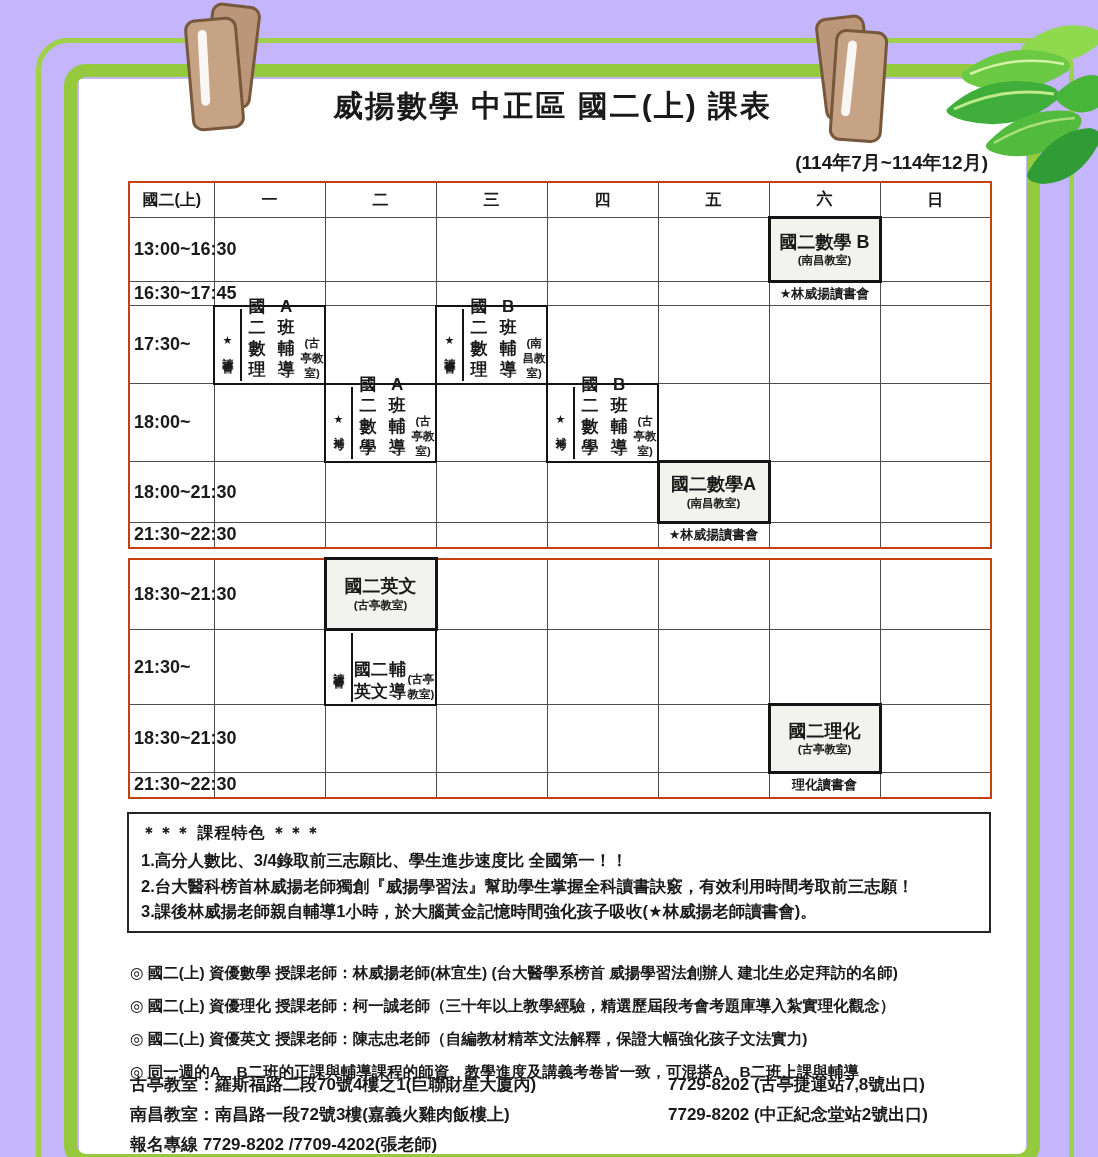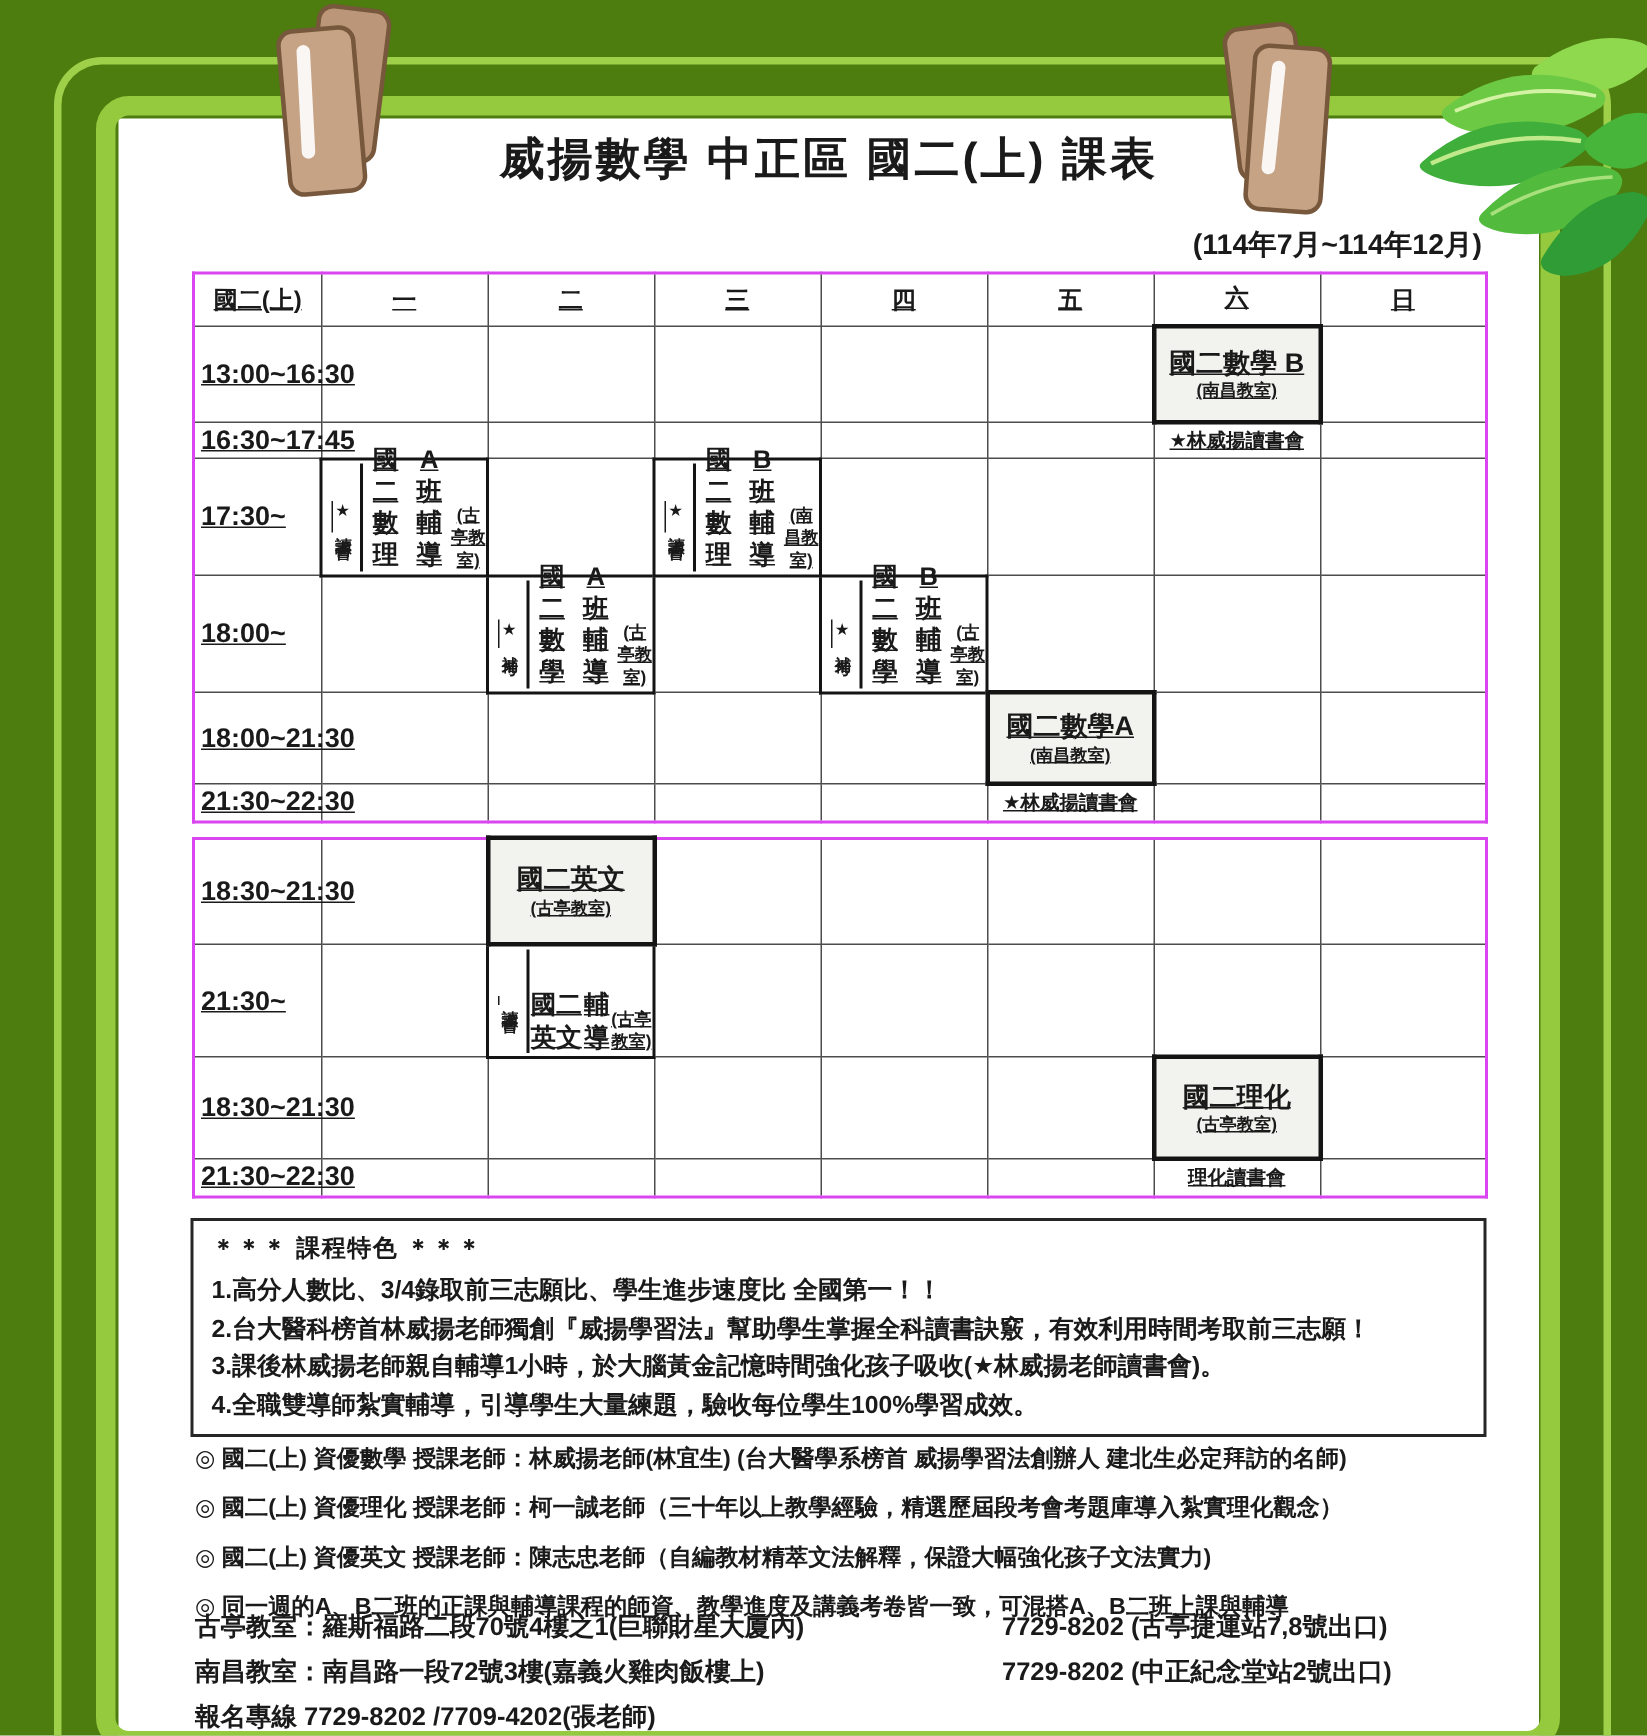--- a/index.html
+++ b/index.html
@@ -1,18 +1,18 @@
 <!DOCTYPE html>
 <html><head>
 <meta charset="utf-8">
 <style>
   html,body { margin:0; padding:0; }
   body { width:1098px; height:1157px; overflow:hidden;
          font-family:"Liberation Sans","DejaVu Sans",sans-serif; color:#1a1a1a; }
-  .page { position:relative; width:1098px; height:1157px; background:#4d7c0f; overflow:hidden; }
+  .page { position:relative; width:1098px; height:1157px; background:#c4b5fd; overflow:hidden; }
 
   
   .frame-outer { position:absolute; left:36px; top:38px; right:24px; bottom:-70px;
                  border:5px solid #9ed04a; border-radius:32px; z-index:1; }
   .paper { position:absolute; left:79px; top:79px; right:72px; bottom:0;
            background:#ffffff; z-index:2; }
   .frame-inner { position:absolute; left:64px; top:64px; right:58px; bottom:-10px;
                  border:13px solid #95ca3e; border-radius:22px; z-index:3; }
 
   
@@ -28,21 +28,21 @@
 
   .leaves { position:absolute; right:-8px; top:10px; z-index:6; }
 
   
   .title { position:absolute; left:79px; right:72px; top:86px; text-align:center;
            font-size:30px; font-weight:bold; letter-spacing:2px; z-index:4; }
   .date-range { position:absolute; right:110px; top:150px; font-size:19px; font-weight:bold; z-index:4; }
 
   
   .tt { position:absolute; left:128px; width:862px; border-collapse:collapse; table-layout:fixed;
-        background:#fff; z-index:4; border:2px solid #d946ef;text-decoration:underline; }
+        background:#fff; z-index:4; border:2px solid #c2410c; }
   .tt th, .tt td { border:1px solid #4d4d4d; padding:0; text-align:center; vertical-align:middle; }
   .tt th { font-size:16px; font-weight:600; height:33px; }
   .tt td.time { font-size:18px; font-weight:600; text-align:left; padding-left:4px; white-space:nowrap; }
   .t1 { top:181px; }
   .t2 { top:557px; }
   tr.h64{height:64px} tr.h24{height:24px} tr.h78{height:78px} tr.h61{height:61px} tr.h25{height:25px}
   tr.h71{height:71px} tr.h75{height:75px} tr.h68{height:68px}
 
   td.box { border:3px solid #141414; background:#f2f2ee; }
   .c-title { font-size:18px; font-weight:bold; line-height:1.25; }
@@ -302,21 +302,20 @@
       <td></td>
     </tr>
   </tbody>
     </table>
 
   <div class="features">
     <div class="f-head">＊＊＊ 課程特色 ＊＊＊</div>
     <div class="f-item">1.高分人數比、3/4錄取前三志願比、學生進步速度比 全國第一！！</div>
     <div class="f-item">2.台大醫科榜首林威揚老師獨創『威揚學習法』幫助學生掌握全科讀書訣竅，有效利用時間考取前三志願！</div>
     <div class="f-item">3.課後林威揚老師親自輔導1小時，於大腦黃金記憶時間強化孩子吸收(★林威揚老師讀書會)。</div>
-    <div class="f-item">4.全職雙導師紮實輔導，引導學生大量練題，驗收每位學生100%學習成效。</div>
   </div>
 
   <div class="notes">
     <div class="note-line">◎ 國二(上) 資優數學 授課老師：林威揚老師(林宜生) (台大醫學系榜首 威揚學習法創辦人 建北生必定拜訪的名師)</div>
     <div class="note-line">◎ 國二(上) 資優理化 授課老師：柯一誠老師（三十年以上教學經驗，精選歷屆段考會考題庫導入紮實理化觀念）</div>
     <div class="note-line">◎ 國二(上) 資優英文 授課老師：陳志忠老師（自編教材精萃文法解釋，保證大幅強化孩子文法實力)</div>
     <div class="note-line">◎ 同一週的A、B二班的正課與輔導課程的師資、教學進度及講義考卷皆一致，可混搭A、B二班上課與輔導</div>
   </div>
 
   <div class="contacts">

